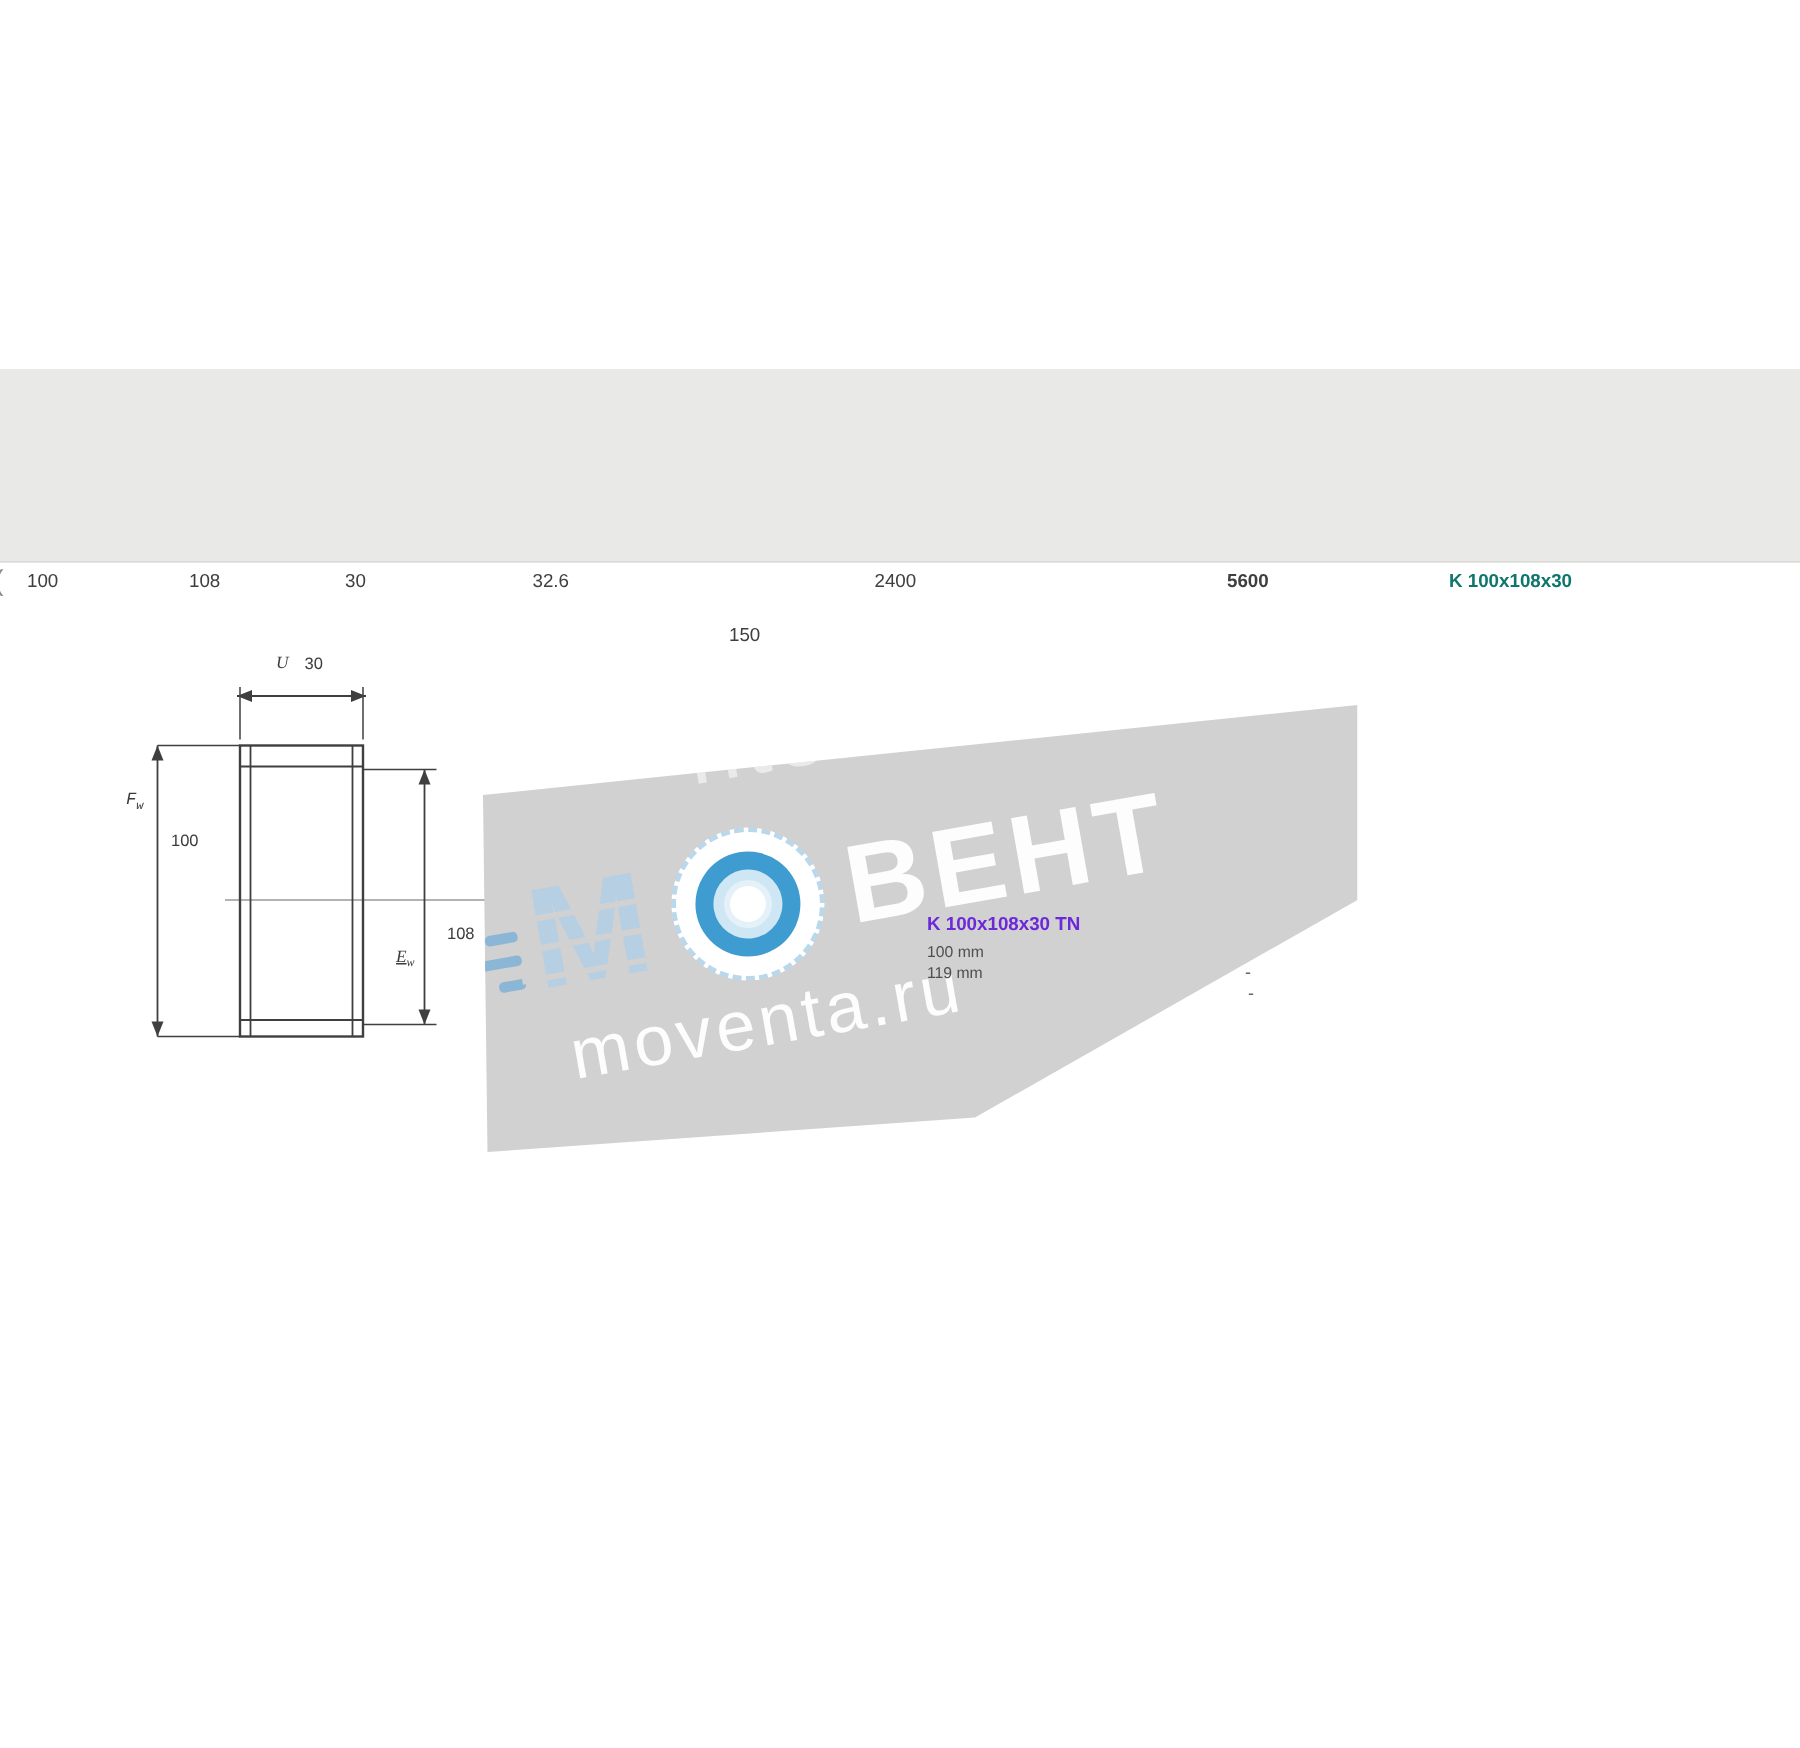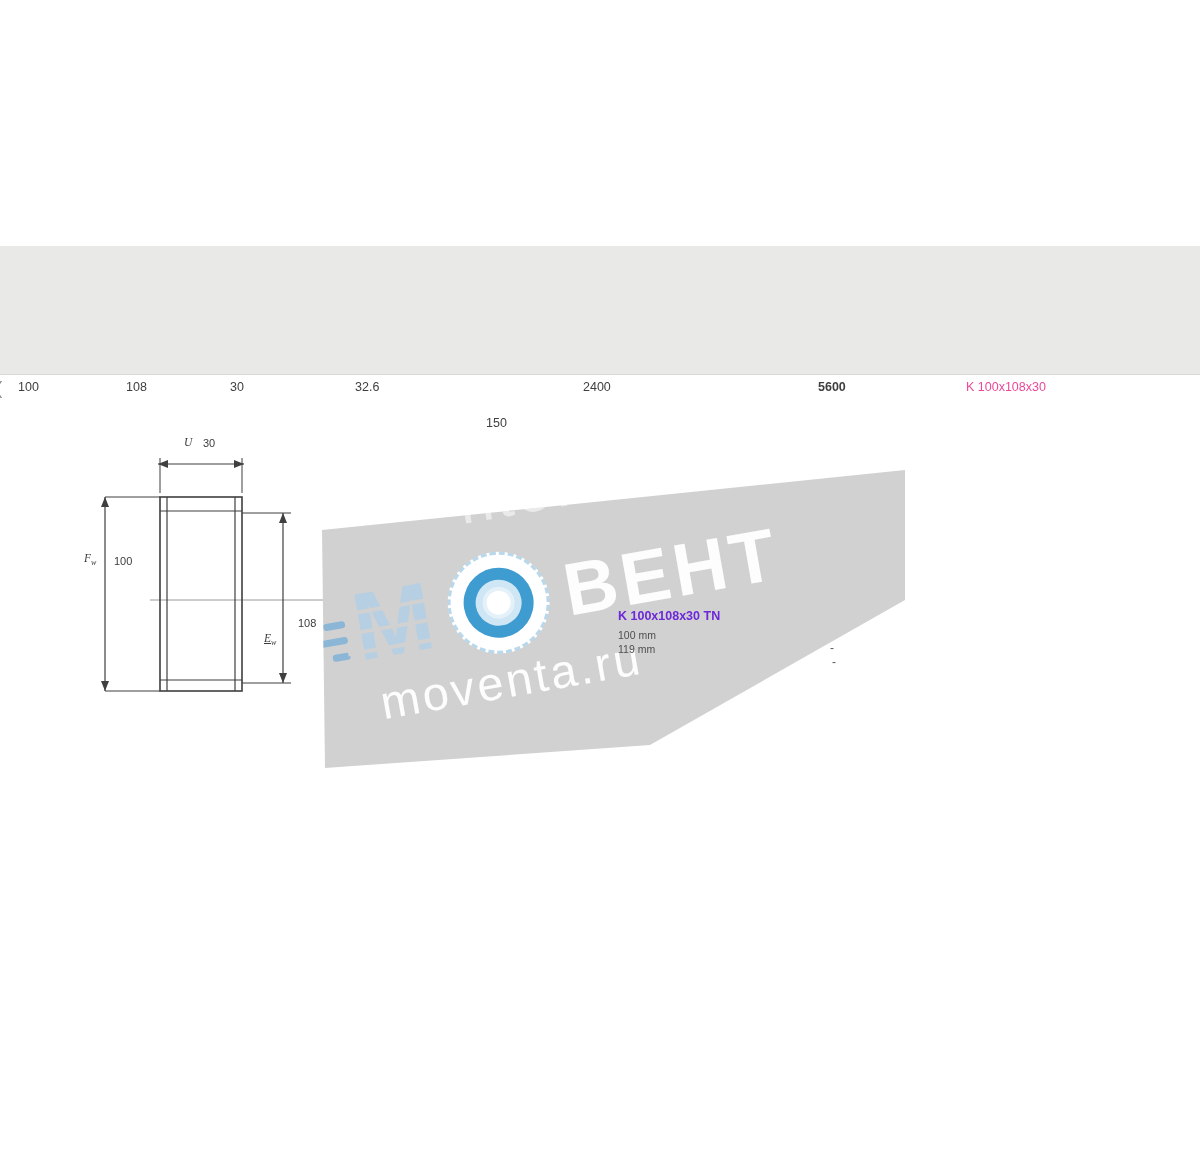--- a/index.html
+++ b/index.html
@@ -8,21 +8,21 @@
   .t{position:absolute;white-space:nowrap;line-height:1.1;text-align:right;}
   
   .band-header{position:absolute;left:0;top:246px;width:1200px;height:128px;
                background:#e9e9e7;border-bottom:1px solid #d9d9d6;z-index:3;}
   .grp{font-size:13px;font-weight:bold;color:#3b3b3b;}
   .sub{font-size:11.5px;color:#5a5a5a;}
   .sym{font-family:"Liberation Serif",serif;font-style:italic;font-size:13.5px;color:#3c3c3c;}
   .sym sub{font-size:9px;font-style:italic;}
   .unit{font-size:11px;color:#4c4c4c;}
   .val{font-size:12.5px;color:#3f3f3f;z-index:3;}
-  .desig{font-size:12.5px;font-weight:normal;color:#ec4899;z-index:3;}
+  .desig{font-size:12.5px;font-weight:bold;color:#0f766e;z-index:3;}
   
   .drawing-svg{position:absolute;left:58px;top:418px;z-index:1;}
   .dim-label{font-family:"Liberation Serif",serif;font-style:italic;font-size:11.5px;color:#3c3c3c;z-index:1;}
   .dim-label sub{font-size:8px;}
   .dim-value{font-size:11px;color:#3c3c3c;z-index:1;}
   
   .cap-title{font-size:12.5px;font-weight:bold;color:#6d28d9;z-index:4;}
   .cap-line{font-size:10.5px;color:#4f4f4f;z-index:4;}
   .dash{font-size:12px;color:#5a5a5a;z-index:4;}
   .artifact{font-size:19px;color:#8a8a8a;z-index:3;}
@@ -132,21 +132,21 @@
 
     <line x1="184" y1="95" x2="233" y2="95" stroke="#3f3f3f" stroke-width="1"></line>
     <line x1="184" y1="265" x2="233" y2="265" stroke="#3f3f3f" stroke-width="1"></line>
     <line x1="225" y1="95" x2="225" y2="265" stroke="#3f3f3f" stroke-width="1.2"></line>
     <polygon points="225,95 221,105 229,105" fill="#3f3f3f"></polygon>
     <polygon points="225,265 221,255 229,255" fill="#3f3f3f"></polygon>
   </svg>
 
   <span class="t dim-label" style="left:184px;top:436px;">U</span>
   <span class="t dim-value" style="left:203px;top:437px;">30</span>
-  <span class="t dim-label" style="left:84px;top:552px;"><span>F</span><sub>w</sub></span>
+  <span class="t dim-label" style="left:84px;top:528px;font-family:Liberation Mono, monospace;"><span>F</span><sub>w</sub></span>
   <span class="t dim-value" style="left:114px;top:555px;">100</span>
   <span class="t dim-label" style="left:264px;top:632px;text-decoration:underline;"><span>E</span><sub>w</sub></span>
   <span class="t dim-value" style="left:298px;top:617px;">108</span>
 
   <span class="t cap-title" style="left:618px;top:610px;">K 100x108x30 TN</span>
   <span class="t cap-line" style="left:618px;top:630px;">100 mm</span>
   <span class="t cap-line" style="left:618px;top:644px;">119 mm</span>
 
   <span class="t dash" style="left:830px;top:642px;">-</span>
   <span class="t dash" style="left:832px;top:656px;">-</span>

